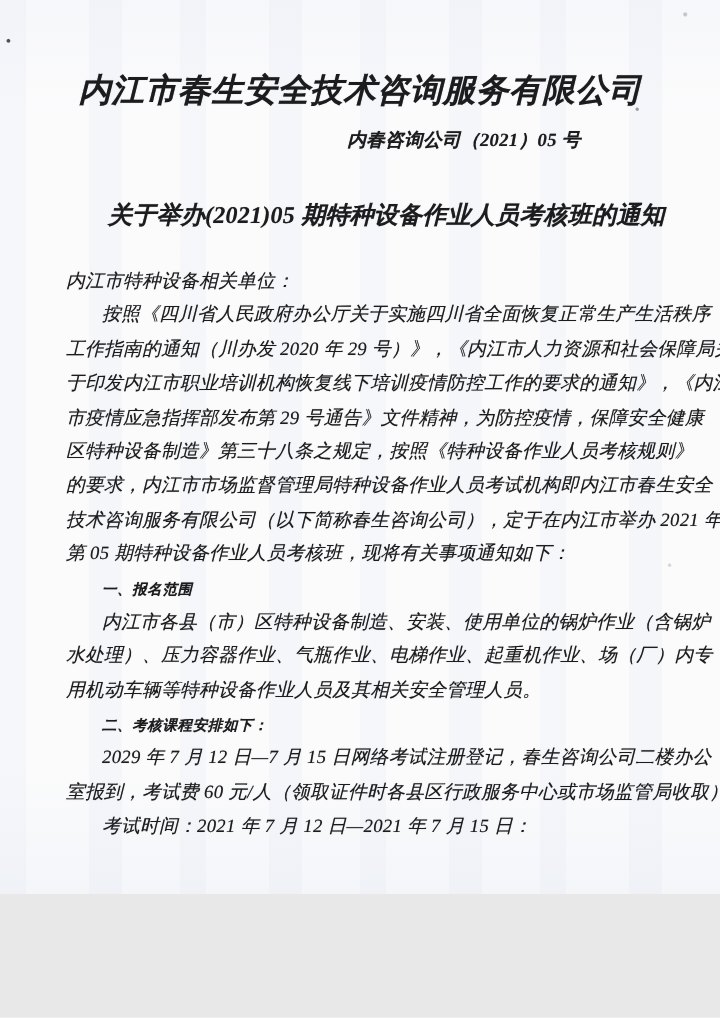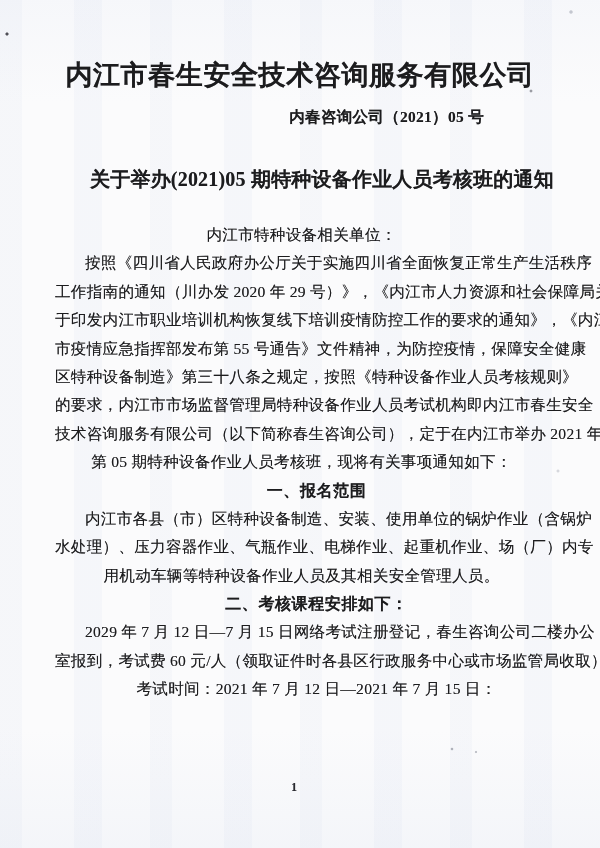--- a/index.html
+++ b/index.html
@@ -3,41 +3,42 @@
 <meta charset="utf-8">
 <style>
   html, body {
     margin: 0;
     padding: 0;
     background: #e8e8e8;
   }
   .page {
     position: relative;
     width: 600px;
-    height: 848px;
+    height: 745px;
     margin: 0 auto;
     overflow: hidden;
     color: #1c1c1e;
     font-family: "Liberation Serif", "DejaVu Serif", serif;
     background-color: #fbfbfc;
     background-image:
       
       radial-gradient(circle at 7px 34px, rgba(50,50,58,0.85) 0 1.1px, rgba(0,0,0,0) 2px),
       radial-gradient(circle at 531px 91px, rgba(80,82,92,0.55) 0 1px, rgba(0,0,0,0) 1.8px),
       radial-gradient(circle at 571px 12px, rgba(120,126,142,0.40) 0 1.2px, rgba(0,0,0,0) 2.2px),
       radial-gradient(circle at 452px 749px, rgba(90,95,110,0.45) 0 0.9px, rgba(0,0,0,0) 1.7px),
       radial-gradient(circle at 476px 752px, rgba(90,95,110,0.35) 0 0.8px, rgba(0,0,0,0) 1.6px),
       radial-gradient(circle at 558px 471px, rgba(130,135,150,0.30) 0 1px, rgba(0,0,0,0) 1.9px),
       
       repeating-linear-gradient(90deg,
         rgba(198,208,230,0.10) 0px, rgba(198,208,230,0.10) 22px,
         rgba(255,255,255,0) 22px, rgba(255,255,255,0) 74px,
         rgba(205,214,236,0.13) 74px, rgba(205,214,236,0.13) 102px,
         rgba(255,255,255,0) 102px, rgba(255,255,255,0) 150px),
       linear-gradient(180deg, rgba(242,244,249,0.55) 0%, rgba(255,255,255,0) 12%, rgba(255,255,255,0) 86%, rgba(238,241,247,0.55) 100%);
+    font-style: italic;
   }
   .ink {
     text-shadow: 0 0 0.6px rgba(25,25,28,0.55);
   }
   .company-title {
     position: absolute;
     top: 57px;
     left: 0;
     right: 0;
     text-align: center;
@@ -65,35 +66,34 @@
     font-weight: bold;
     letter-spacing: 0.2px;
     white-space: nowrap;
     margin-left: 44px;
   }
   .body-block {
     position: absolute;
     top: 221px;
     left: 55px;
     right: 52px;
-    text-align: center;
   }
   .line {
     height: 28.4px;
     line-height: 28.4px;
     font-size: 15.6px;
     letter-spacing: 0.25px;
     white-space: nowrap;
   }
   .line.indent {
     padding-left: 30px;
   }
   .line.bold {
     font-weight: bold;
-    font-size: 16px;
+    font-size: 12px;
     font-family: "Liberation Sans", "DejaVu Sans", sans-serif;
     letter-spacing: 0.6px;
   }
   .page-number {
     position: absolute;
     top: 781px;
     left: 0;
     right: 12px;
     text-align: center;
     font-size: 11.5px;
@@ -109,21 +109,21 @@
 
   <div class="doc-number ink">内春咨询公司（2021）05 号</div>
 
   <div class="notice-heading ink">关于举办(2021)05 期特种设备作业人员考核班的通知</div>
 
   <div class="body-block">
       <div class="line ink">内江市特种设备相关单位：</div>
       <div class="line ink indent">按照《四川省人民政府办公厅关于实施四川省全面恢复正常生产生活秩序</div>
       <div class="line ink">工作指南的通知（川办发 2020 年 29 号）》，《内江市人力资源和社会保障局关</div>
       <div class="line ink">于印发内江市职业培训机构恢复线下培训疫情防控工作的要求的通知》，《内江</div>
-      <div class="line ink">市疫情应急指挥部发布第 55 号通告》文件精神，为防控疫情，保障安全健康</div>
+      <div class="line ink">市疫情应急指挥部发布第 29 号通告》文件精神，为防控疫情，保障安全健康</div>
       <div class="line ink">区特种设备制造》第三十八条之规定，按照《特种设备作业人员考核规则》</div>
       <div class="line ink">的要求，内江市市场监督管理局特种设备作业人员考试机构即内江市春生安全</div>
       <div class="line ink">技术咨询服务有限公司（以下简称春生咨询公司），定于在内江市举办 2021 年</div>
       <div class="line ink">第 05 期特种设备作业人员考核班，现将有关事项通知如下：</div>
       <div class="line ink indent bold">一、报名范围</div>
       <div class="line ink indent">内江市各县（市）区特种设备制造、安装、使用单位的锅炉作业（含锅炉</div>
       <div class="line ink">水处理）、压力容器作业、气瓶作业、电梯作业、起重机作业、场（厂）内专</div>
       <div class="line ink">用机动车辆等特种设备作业人员及其相关安全管理人员。</div>
       <div class="line ink indent bold">二、考核课程安排如下：</div>
       <div class="line ink indent">2029 年 7 月 12 日—7 月 15 日网络考试注册登记，春生咨询公司二楼办公</div>

